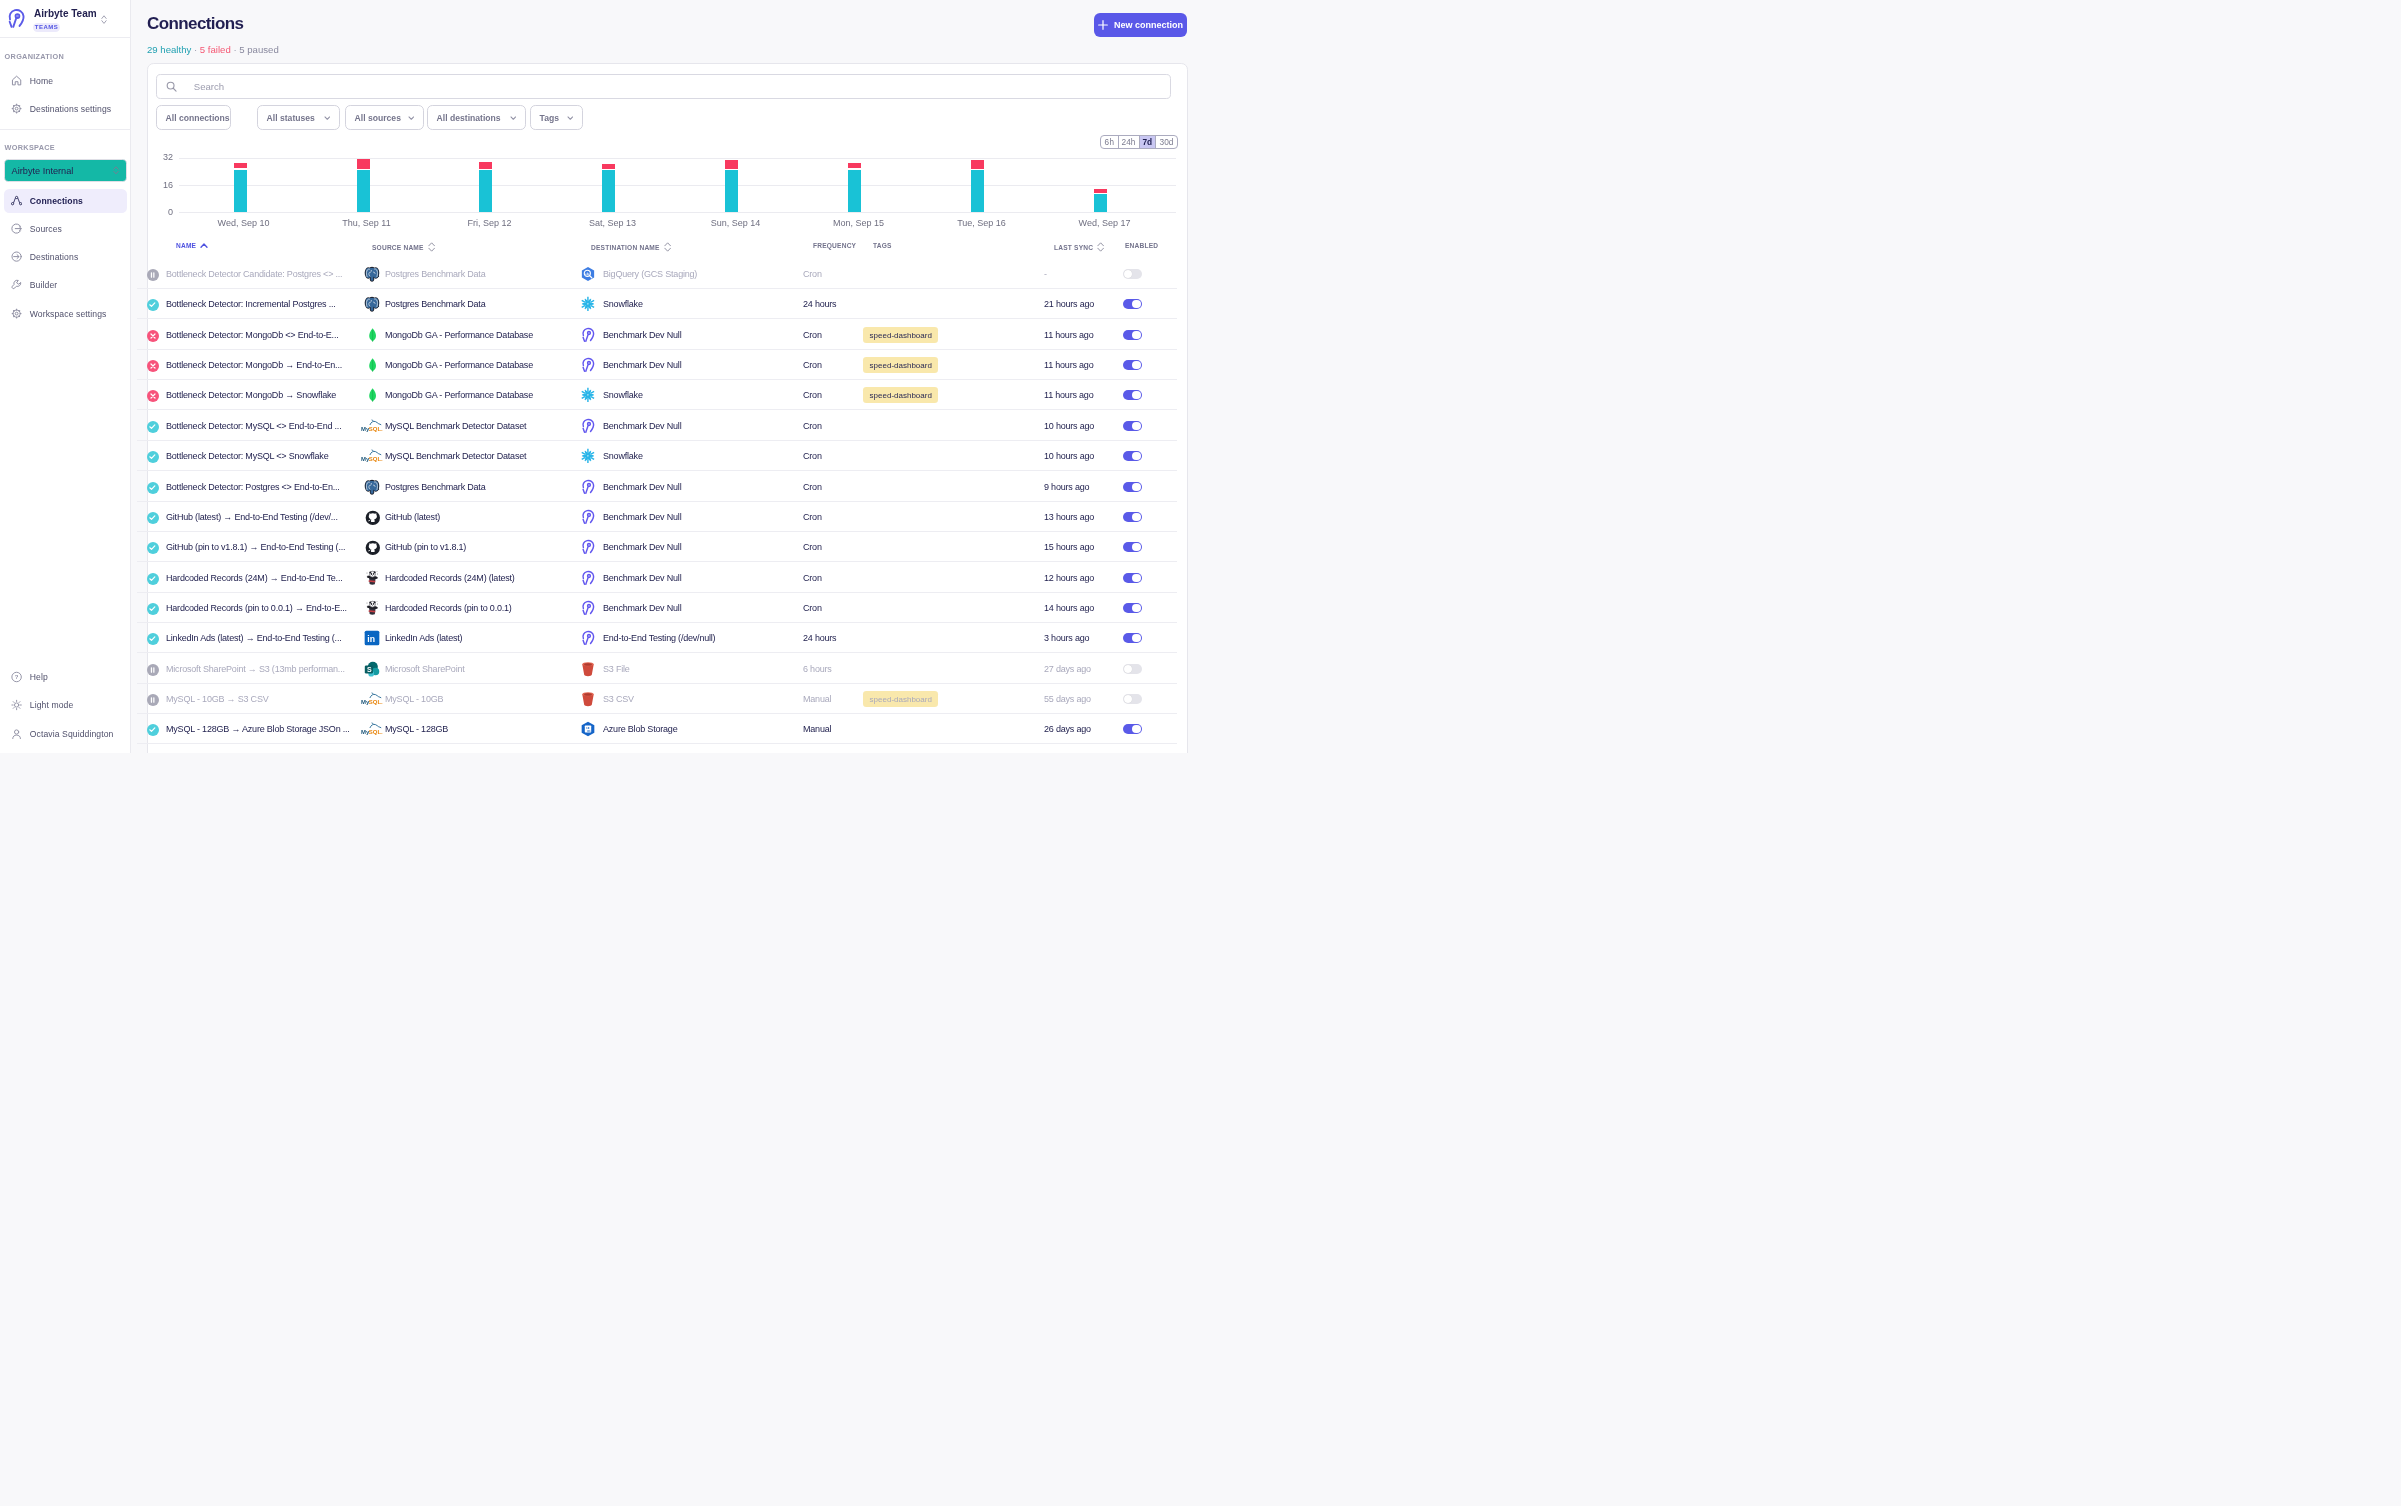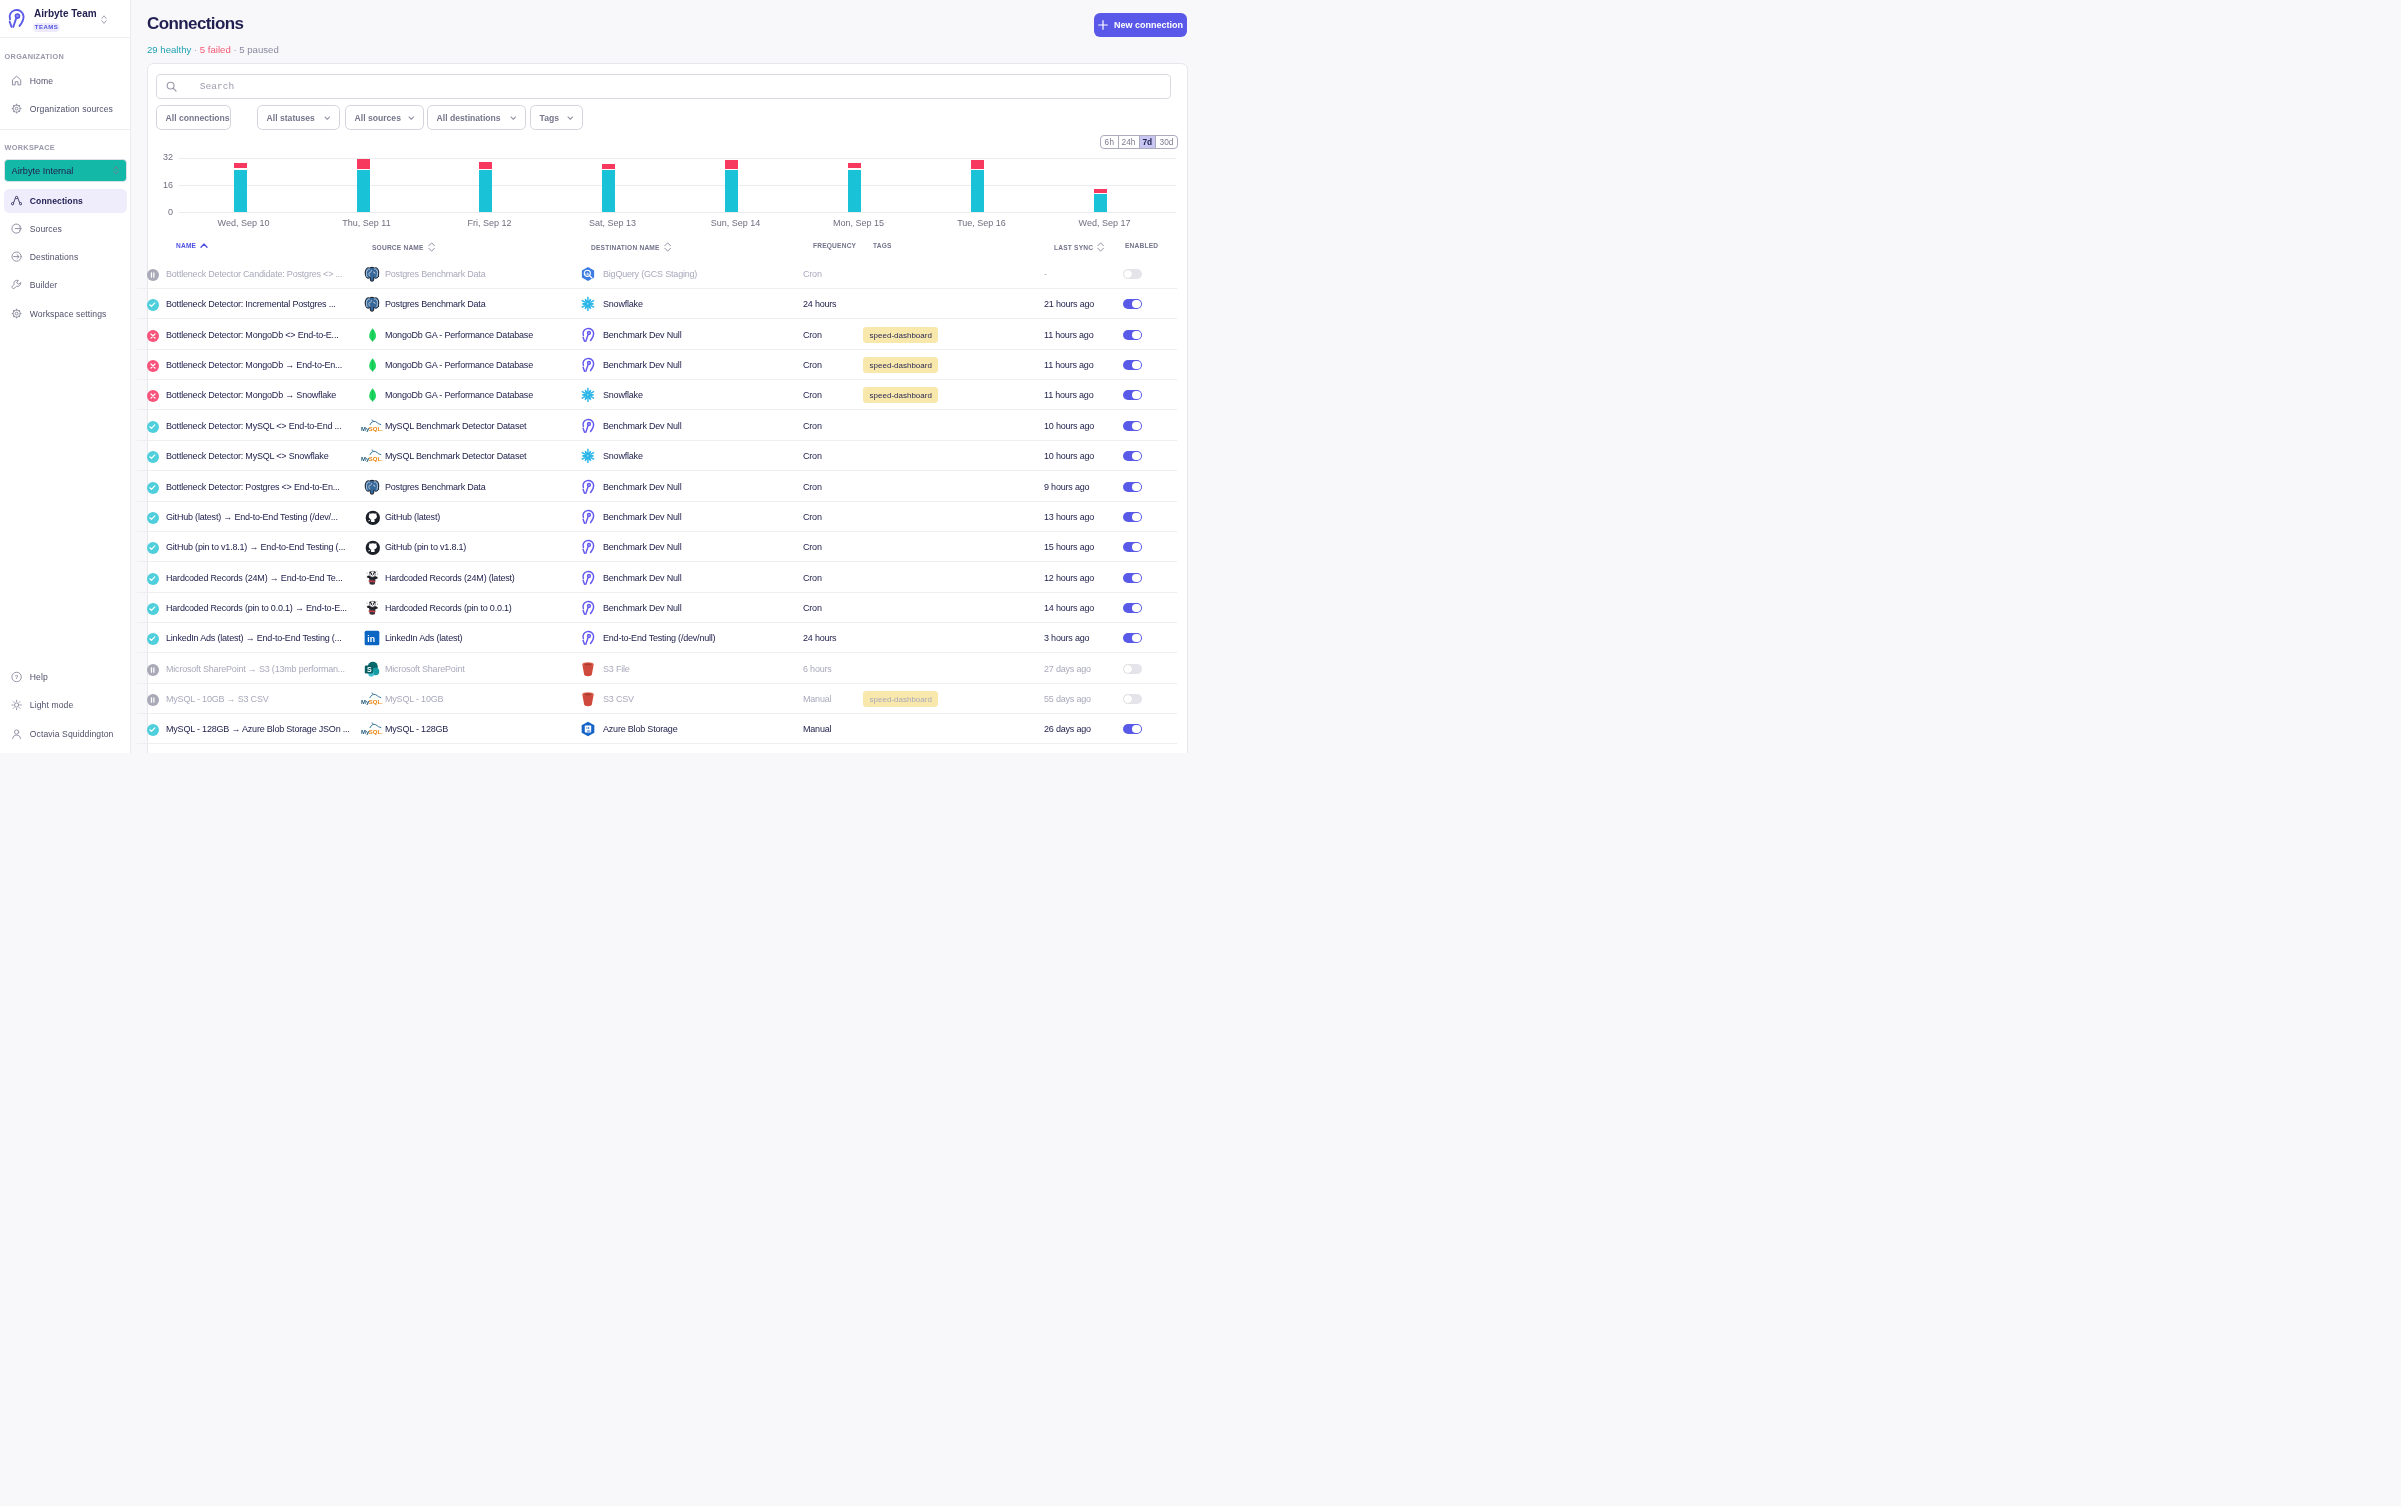--- a/index.html
+++ b/index.html
@@ -13,21 +13,21 @@
 .navitem.active { background:#efedfc; }
 .navitem.active .nt { color:#1d1c4f; font-weight:700; }
 .seclabel { position:absolute; left:4.6px; font-size:7.3px; font-weight:700; letter-spacing:0.3px; color:#9898ab; }
 .hr { position:absolute; left:0; width:131px; border-top:0.7px solid #ececf1; }
 
 h1 { position:absolute; left:147px; top:14px; font-size:17px; font-weight:700; color:#221f52; letter-spacing:-0.6px; }
 #sub { position:absolute; left:147px; top:44px; font-size:9.6px; color:#8a8a9f; }
 #newconn { position:absolute; left:1094px; top:12.5px; width:93px; height:24.4px; background:#5a58e8; border-radius:6px; color:#fff; font-size:9px; font-weight:700; display:flex; align-items:center; justify-content:center; }
 #card { position:absolute; left:147px; top:63px; width:1041px; height:726px; background:#fff; border:0.7px solid #e6e6ec; border-radius:6.6px; }
 #search { position:absolute; left:156px; top:74px; width:1015px; height:25px; border:0.7px solid #d9d9e2; border-radius:4.6px; background:#fff; display:flex; align-items:center; }
-#search span { color:#9c9cae; font-size:9.6px; margin-left:23px;font-family:Liberation Mono, monospace; }
+#search span { color:#9c9cae; font-size:9.6px; margin-left:17px; }
 .filter { position:absolute; top:105px; height:25.4px; border:0.7px solid #d4d4de; border-radius:5.3px; background:#fff; display:flex; align-items:center; justify-content:space-between; padding:0 8.6px; }
 .filter b { font-size:8.6px; color:#75758c; font-weight:700; white-space:nowrap; }
 
 .gline { position:absolute; left:179px; width:997px; border-top:0.7px solid #ebebf0; }
 .ylab { position:absolute; width:20px; text-align:right; font-size:9px; color:#6f6f80; }
 .xlab { position:absolute; width:79px; text-align:center; font-size:9px; color:#6f6f80; }
 .bar { position:absolute; width:13.2px; }
 #seg { position:absolute; left:1100px; top:135px; height:14px; border:0.7px solid #ababbf; border-radius:4px; display:flex; overflow:hidden; background:#fff; }
 #seg div { font-size:8.3px; color:#7c7c90; display:flex; align-items:center; justify-content:center; border-left:0.7px solid #ababbf; }
 #seg div:first-child { border-left:none;font-family:Liberation Mono, monospace; }
@@ -85,21 +85,21 @@
               <line x1="8.5" y1="8.5" x2="3.27" y2="13.73"></line>
               <line x1="8.5" y1="8.5" x2="1.10" y2="8.50"></line>
               <line x1="8.5" y1="8.5" x2="3.27" y2="3.27"></line>
               <line x1="8.5" y1="8.5" x2="8.50" y2="1.10"></line>
               <line x1="8.5" y1="8.5" x2="13.73" y2="3.27"></line>
             </g>
             <circle cx="8.5" cy="8.5" r="4.3" fill="#fff"></circle>
             <circle cx="8.5" cy="8.5" r="2.1" fill="none" stroke="#8f8fa3" stroke-width="1.5"></circle>
           </svg>
         </span>
-        <span class="nt">Organization sources</span>
+        <span class="nt">Destinations settings</span>
       </div>
       <div class="hr" style="top:129px"></div>
       <div class="seclabel" style="top:143px">WORKSPACE</div>
       <div class="abs" style="left:4px;top:159px;width:123px;height:23px;border:0.7px solid #dfdfe6;border-radius:4.6px;background:#14b8a6;display:flex;align-items:center;justify-content:space-between;padding:0 6.6px">
         <span style="font-size:9.2px;color:#232150">Airbyte Internal</span>
         <svg width="6" height="8.6" viewBox="0 0 9 13" style="">
           <path d="M1.2 4.9 L4.5 1.2 L7.8 4.9 M1.2 8.1 L4.5 11.8 L7.8 8.1" fill="none" stroke="#7c7c92" stroke-width="1.4" stroke-linecap="round" stroke-linejoin="round"></path>
         </svg>
       </div>
       <div class="navitem active" style="top:189px">

